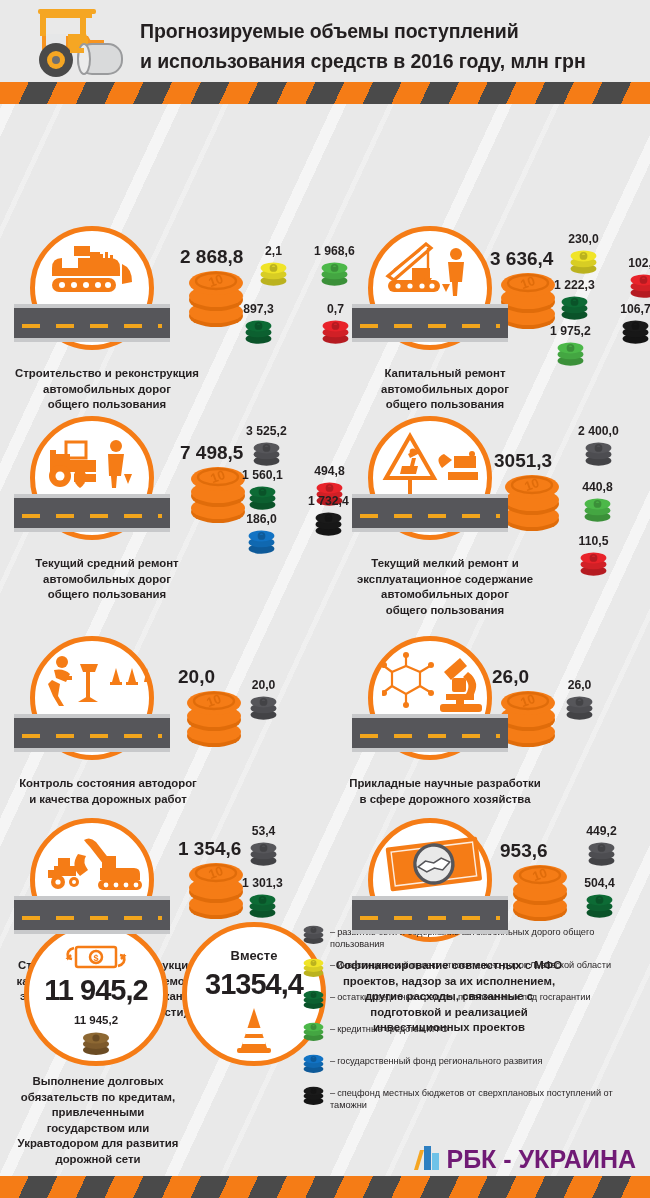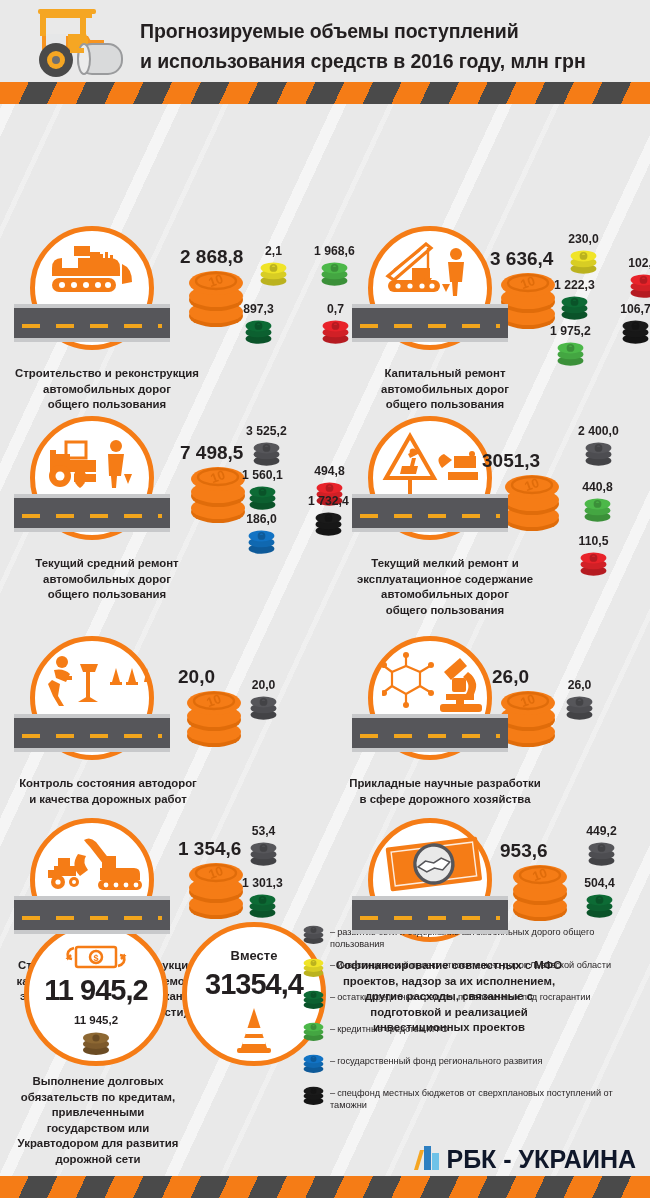--- a/index.html
+++ b/index.html
@@ -105,21 +105,21 @@
   }
   .leg-dash { margin-right: 2px; }
 
   
   #footer { position: absolute; left: 0; bottom: 22px; width: 650px; height: 40px; }
   #logo {
     position: absolute; right: 14px; bottom: 2px;
     display: flex; align-items: center;
   }
   #logo-text {
-    font-size: 25px; font-weight: bold; color: #0f172a; letter-spacing: 0px;
+    font-size: 25px; font-weight: bold; color: #701a75; letter-spacing: 0px;
     margin-left: 4px;
   }
 </style>
 </head>
 <body>
 
 <div id="page">
 
   <div id="streaks"></div>
 
@@ -414,21 +414,21 @@
       <rect x="26" y="46" width="4" height="18" fill="#f57c16"></rect>
       <rect x="72" y="24" width="22" height="12" fill="#f57c16"></rect>
       <path d="M60 36 q-8 -10 2 -14 l8 6 z" fill="#f57c16"></path>
       <rect x="66" y="40" width="30" height="8" fill="#f57c16"></rect>
       <circle cx="90" cy="22" r="3" fill="#f57c16"></circle>
     </svg></div>
            </div>
         <div class="road">
           <div class="dashes"></div>
         </div>
-        <div class="total-val" style="left:114px; top:34px;">3051,3</div>
+        <div class="total-val" style="left:126px; top:34px;">3051,3</div>
         <div class="coinstack-big" style="left:128px; top:52px;"><svg width="72" height="66" viewBox="0 0 72 66">
     <ellipse cx="36" cy="52" rx="27" ry="11" fill="#e06c0a"></ellipse>
     <ellipse cx="36" cy="48" rx="27" ry="11" fill="#f57c16"></ellipse>
     <ellipse cx="36" cy="36" rx="27" ry="11" fill="#e06c0a"></ellipse>
     <ellipse cx="36" cy="32" rx="27" ry="11" fill="#f57c16"></ellipse>
     <ellipse cx="36" cy="19" rx="27" ry="12" fill="#f57c16"></ellipse>
     <ellipse cx="36" cy="17" rx="20" ry="8" fill="none" stroke="#e06c0a" stroke-width="2.4"></ellipse>
     <text x="36" y="21" font-size="13" font-weight="bold" fill="#e06c0a" text-anchor="middle" font-family="Liberation Sans, sans-serif" transform="rotate(-20 36 17)">10</text>
   </svg></div>
         <div class="subitem" style="left:210px; top:8px;">

